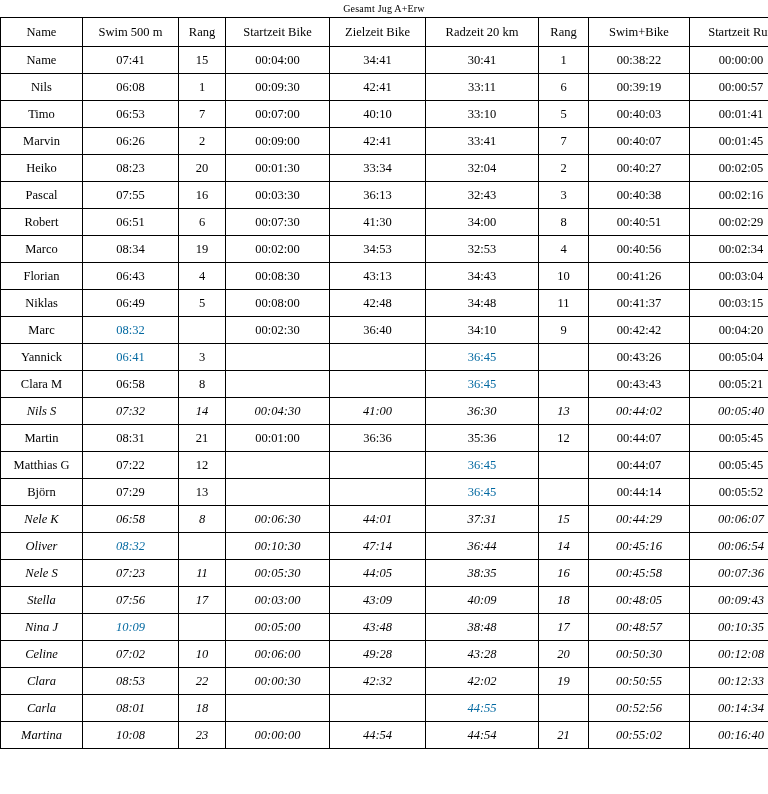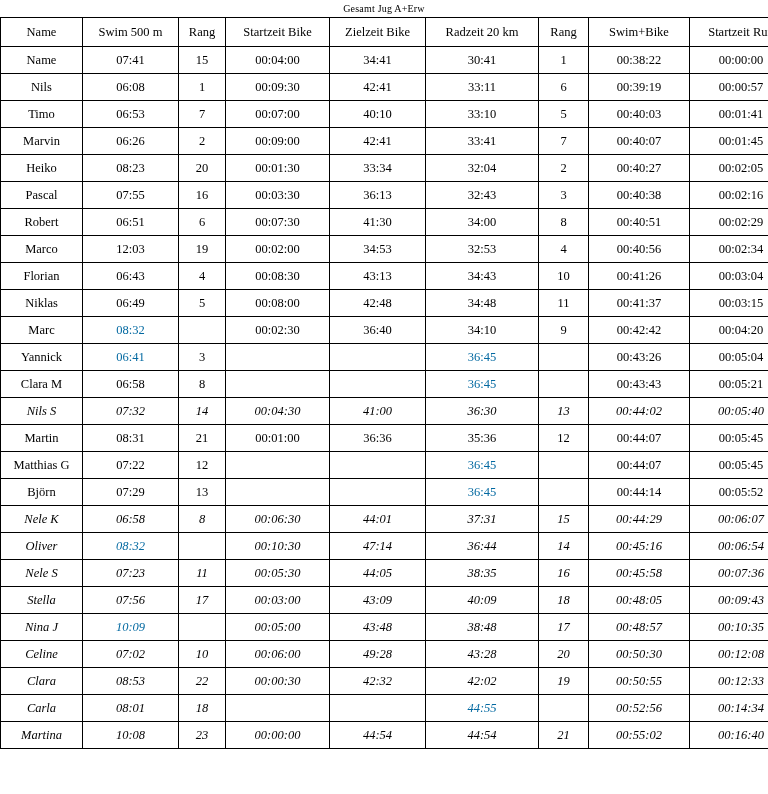--- a/index.html
+++ b/index.html
@@ -169,21 +169,21 @@
           <td>6</td>
           <td>00:07:30</td>
           <td>41:30</td>
           <td>34:00</td>
           <td>8</td>
           <td>00:40:51</td>
           <td>00:02:29</td>
         </tr>
         <tr>
           <td>Marco</td>
-          <td>12:03</td>
+          <td>08:34</td>
           <td>19</td>
           <td>00:02:00</td>
           <td>34:53</td>
           <td>32:53</td>
           <td>4</td>
           <td>00:40:56</td>
           <td>00:02:34</td>
         </tr>
         <tr>
           <td>Florian</td>

